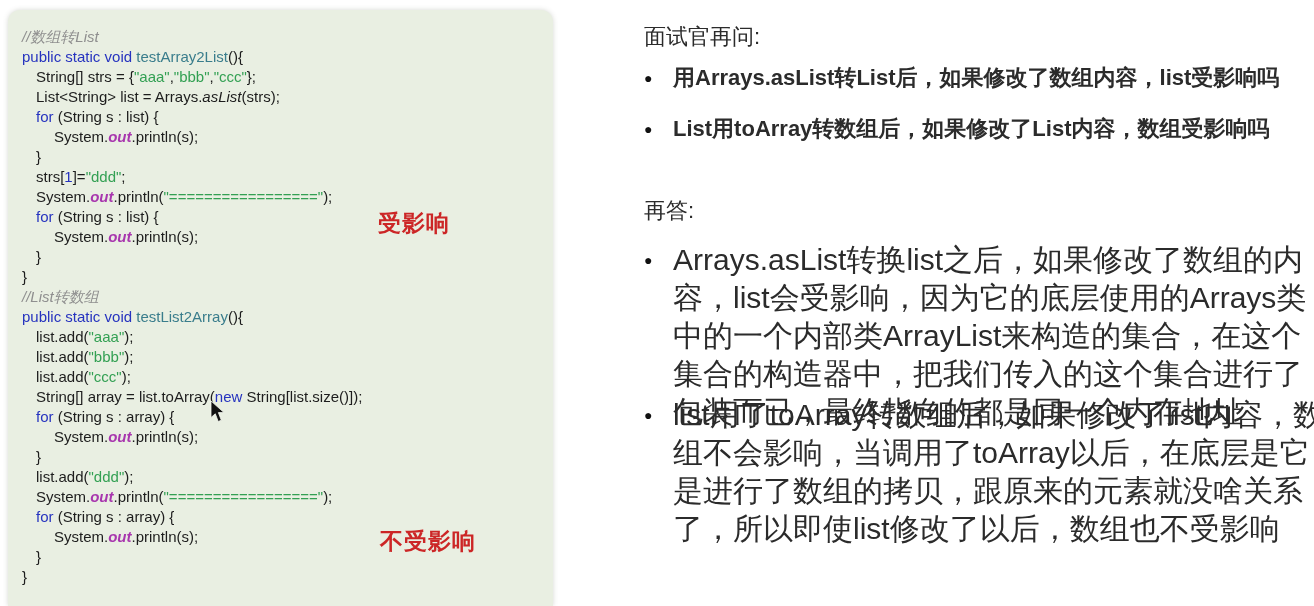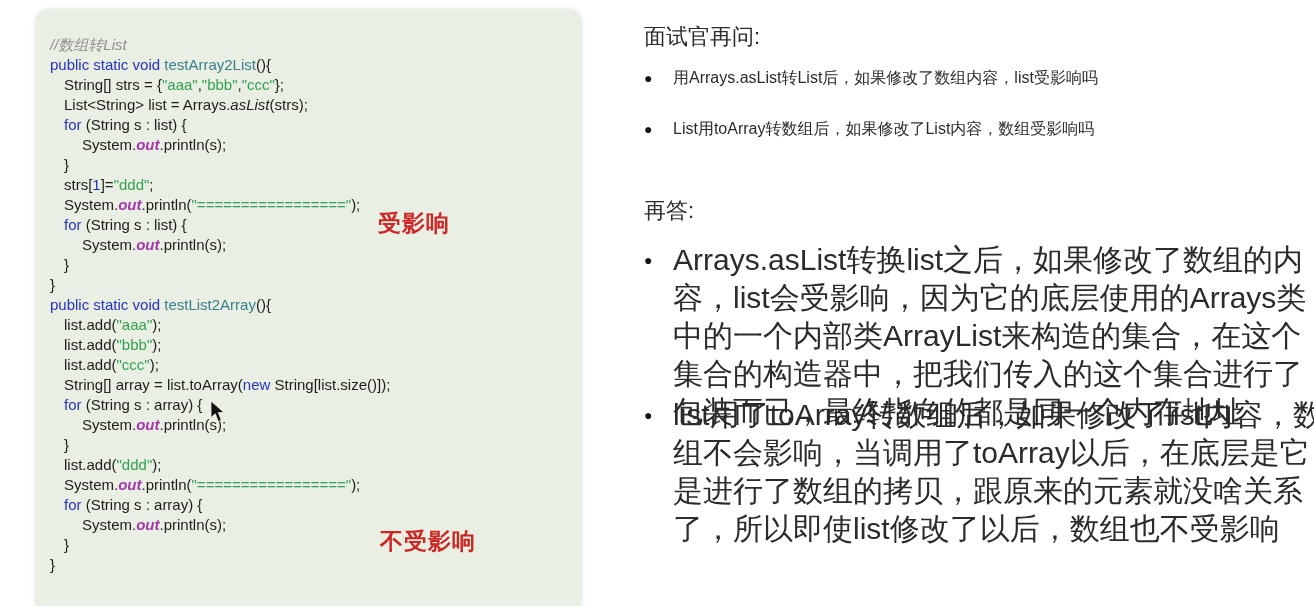--- a/index.html
+++ b/index.html
@@ -25,23 +25,22 @@
   }
 
   
   .code-panel{
     position:absolute;
     left:8px; top:10px;
     width:545px; height:596px;
     background:var(--panel-bg);
     border-radius:12px 12px 0 0;
     box-shadow:0 0 5px rgba(90,100,80,.25);
-    padding-top:25px;
+    padding-top:17px;
     overflow:hidden;
-    margin-left:28px;
   }
   .code-line{
     height:20px;
     line-height:20px;
     font-size:15px;
     white-space:pre;
     color:var(--pl);
   }
   .indent-0{padding-left:14px;}
   .indent-1{padding-left:28px;}
@@ -96,23 +95,24 @@
   }
   .bullet-marker{
     flex:0 0 18px;
     font-size:14px;
     color:#111;
     margin-right:11px;
   }
   .q-bullet{top:63px;}
   .q-bullet2{top:114px;}
   .q-bullet .bullet-text{
-    font-size:16px;
+    font-size:22px;
     line-height:30px;
     white-space:nowrap;
+    font-weight:bold;
   }
   .q-bullet .bullet-marker{line-height:30px;}
   .a-bullet{top:241px;}
   .a-bullet2{top:396px;}
   .a-bullet .bullet-text{
     width:658px;
     font-size:30px;
     line-height:38px;
   }
   .a-bullet .bullet-marker{line-height:38px;}
@@ -128,20 +128,21 @@
       <div class="code-line indent-1"><span class="tok-pl">List&lt;String&gt; list = Arrays.</span><span class="tok-it">asList</span><span class="tok-pl">(strs);</span></div>
       <div class="code-line indent-1"><span class="tok-kw">for</span><span class="tok-pl"> (String s : list) {</span></div>
       <div class="code-line indent-2"><span class="tok-pl">System.</span><span class="tok-field">out</span><span class="tok-pl">.println(s);</span></div>
       <div class="code-line indent-1"><span class="tok-pl">}</span></div>
       <div class="code-line indent-1"><span class="tok-pl">strs[</span><span class="tok-num">1</span><span class="tok-pl">]=</span><span class="tok-str">"ddd"</span><span class="tok-pl">;</span></div>
       <div class="code-line indent-1"><span class="tok-pl">System.</span><span class="tok-field">out</span><span class="tok-pl">.println(</span><span class="tok-str">"================="</span><span class="tok-pl">);</span></div>
       <div class="code-line indent-1"><span class="tok-kw">for</span><span class="tok-pl"> (String s : list) {</span></div>
       <div class="code-line indent-2"><span class="tok-pl">System.</span><span class="tok-field">out</span><span class="tok-pl">.println(s);</span></div>
       <div class="code-line indent-1"><span class="tok-pl">}</span></div>
       <div class="code-line indent-0"><span class="tok-pl">}</span></div>
+      <div class="code-line indent-0"><span class="tok-com">//List转数组</span></div>
       <div class="code-line indent-0"><span class="tok-kw">public static void </span><span class="tok-me">testList2Array</span><span class="tok-pl">(){</span></div>
       <div class="code-line indent-1"><span class="tok-pl">list.add(</span><span class="tok-str">"aaa"</span><span class="tok-pl">);</span></div>
       <div class="code-line indent-1"><span class="tok-pl">list.add(</span><span class="tok-str">"bbb"</span><span class="tok-pl">);</span></div>
       <div class="code-line indent-1"><span class="tok-pl">list.add(</span><span class="tok-str">"ccc"</span><span class="tok-pl">);</span></div>
       <div class="code-line indent-1"><span class="tok-pl">String[] array = list.toArray(</span><span class="tok-kw">new</span><span class="tok-pl"> String[list.size()]);</span></div>
       <div class="code-line indent-1"><span class="tok-kw">for</span><span class="tok-pl"> (String s : array) {</span></div>
       <div class="code-line indent-2"><span class="tok-pl">System.</span><span class="tok-field">out</span><span class="tok-pl">.println(s);</span></div>
       <div class="code-line indent-1"><span class="tok-pl">}</span></div>
       <div class="code-line indent-1"><span class="tok-pl">list.add(</span><span class="tok-str">"ddd"</span><span class="tok-pl">);</span></div>
       <div class="code-line indent-1"><span class="tok-pl">System.</span><span class="tok-field">out</span><span class="tok-pl">.println(</span><span class="tok-str">"================="</span><span class="tok-pl">);</span></div>

